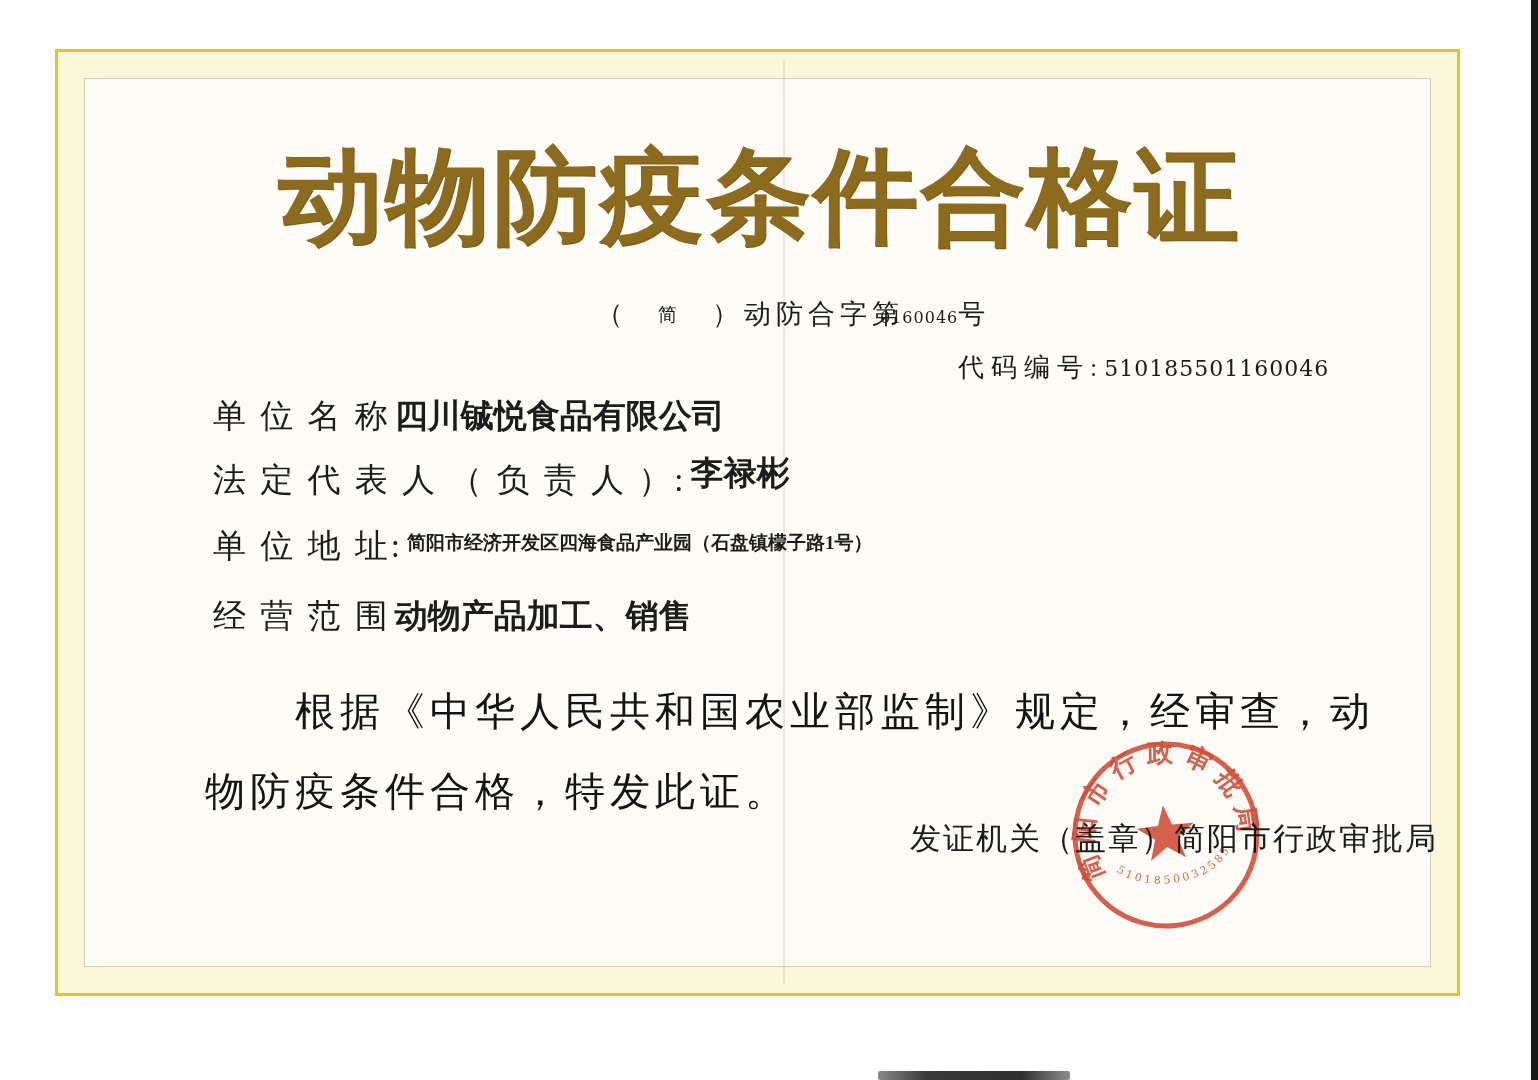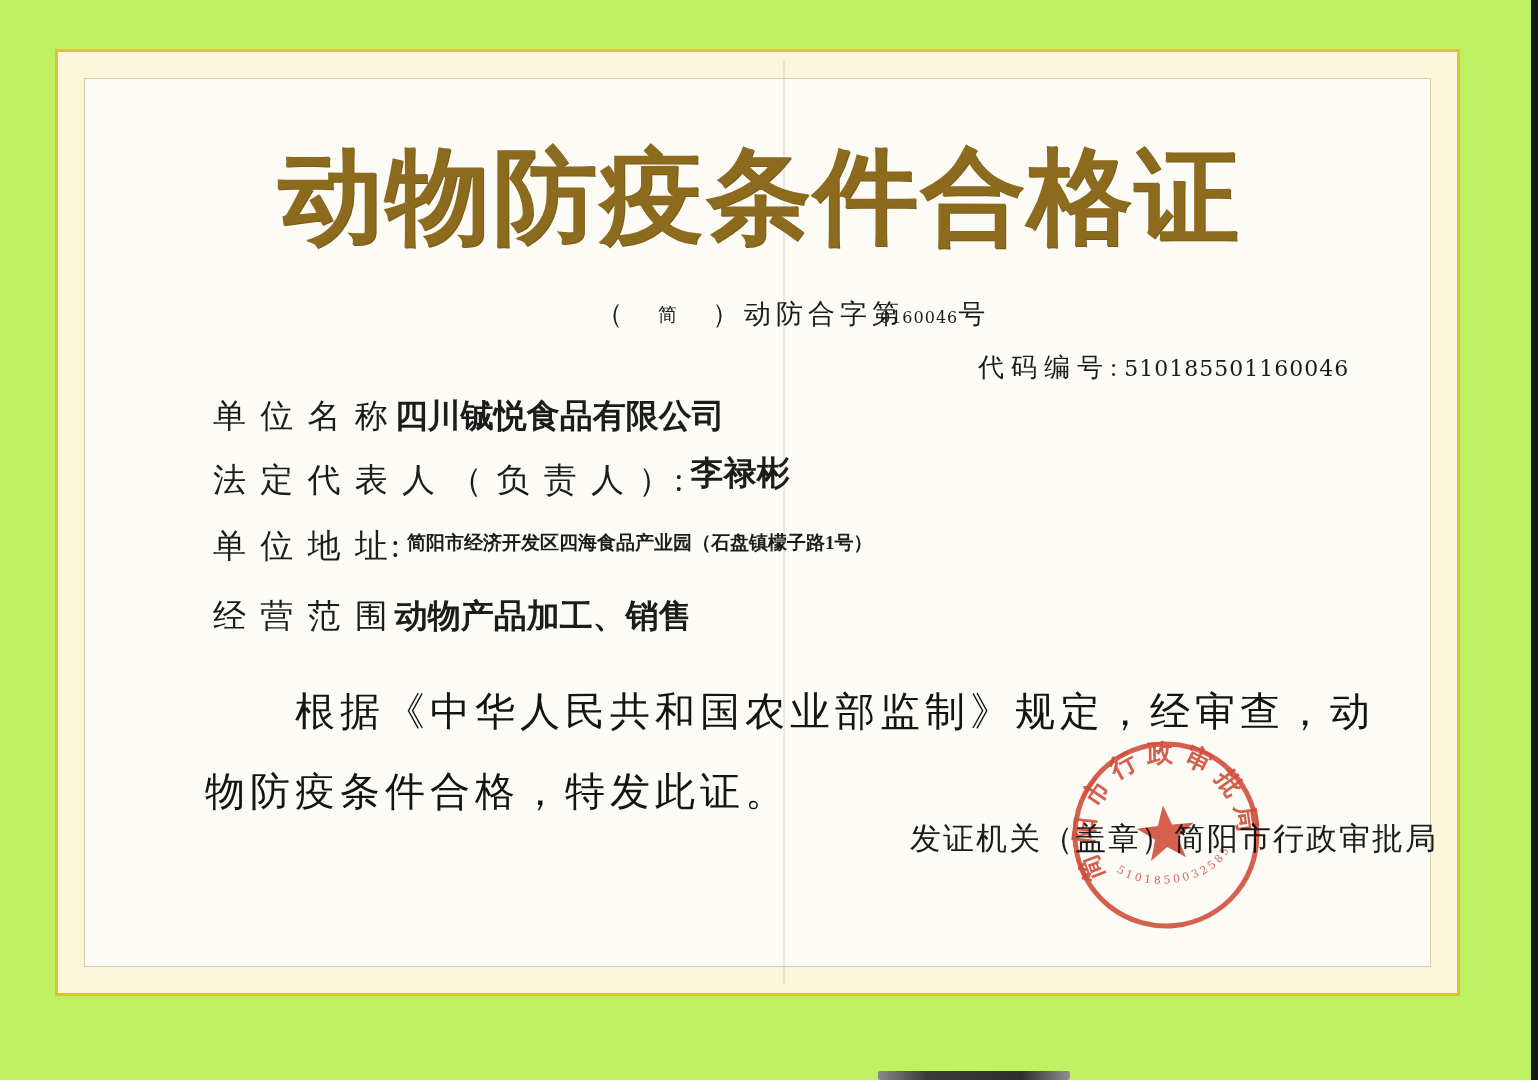--- a/index.html
+++ b/index.html
@@ -1,19 +1,19 @@
 <!DOCTYPE html>
 <html><head>
 <meta charset="utf-8">
 <style>
   html,body { margin:0; padding:0; }
   body { width:1538px; height:1080px; overflow:hidden; background:#e9e9e9; }
   .page {
     position:relative; width:1538px; height:1080px;
-    background:#bef264;
+    background:#ffffff;
     font-family:"Liberation Serif", serif;
     color:#1c1c1c;
   }
   
   .frame-outer {
     position:absolute; left:55px; top:49px; width:1405px; height:947px;
     border:3px solid #e0c233; background:#faf7da; box-sizing:border-box;
   }
   .frame-inner {
     position:absolute; left:26px; top:26px; right:26px; bottom:26px;
@@ -40,21 +40,21 @@
   .certno .region { font-size:19px; margin:0 30px; vertical-align:2px; }
   .certno .num {
     font-family:"DejaVu Serif", serif; font-size:16px; letter-spacing:1px;
     margin-left:-24px;
   }
   
   .codeline {
     position:absolute; left:958px; top:350px; white-space:nowrap;
     font-size:26px;
   }
-  .codeline .lbl { letter-spacing:7px;margin-left:20px; }
+  .codeline .lbl { letter-spacing:7px; }
   .codeline .digits { font-family:"DejaVu Serif", serif; font-size:22px; letter-spacing:1px; }
   
   .row { position:absolute; left:213px; white-space:nowrap; font-size:33px; }
   .row .lbl { letter-spacing:3px; }
   .row .val { font-weight:600; margin-left:4px; }
   .row1 { top:394px; }
   .row2 { top:458px; }
   .row2 .val { position:relative; top:-7px; }
   .row3 { top:524px; }
   .row3 .val { font-size:19px; position:relative; top:-8px;text-align:right; }

